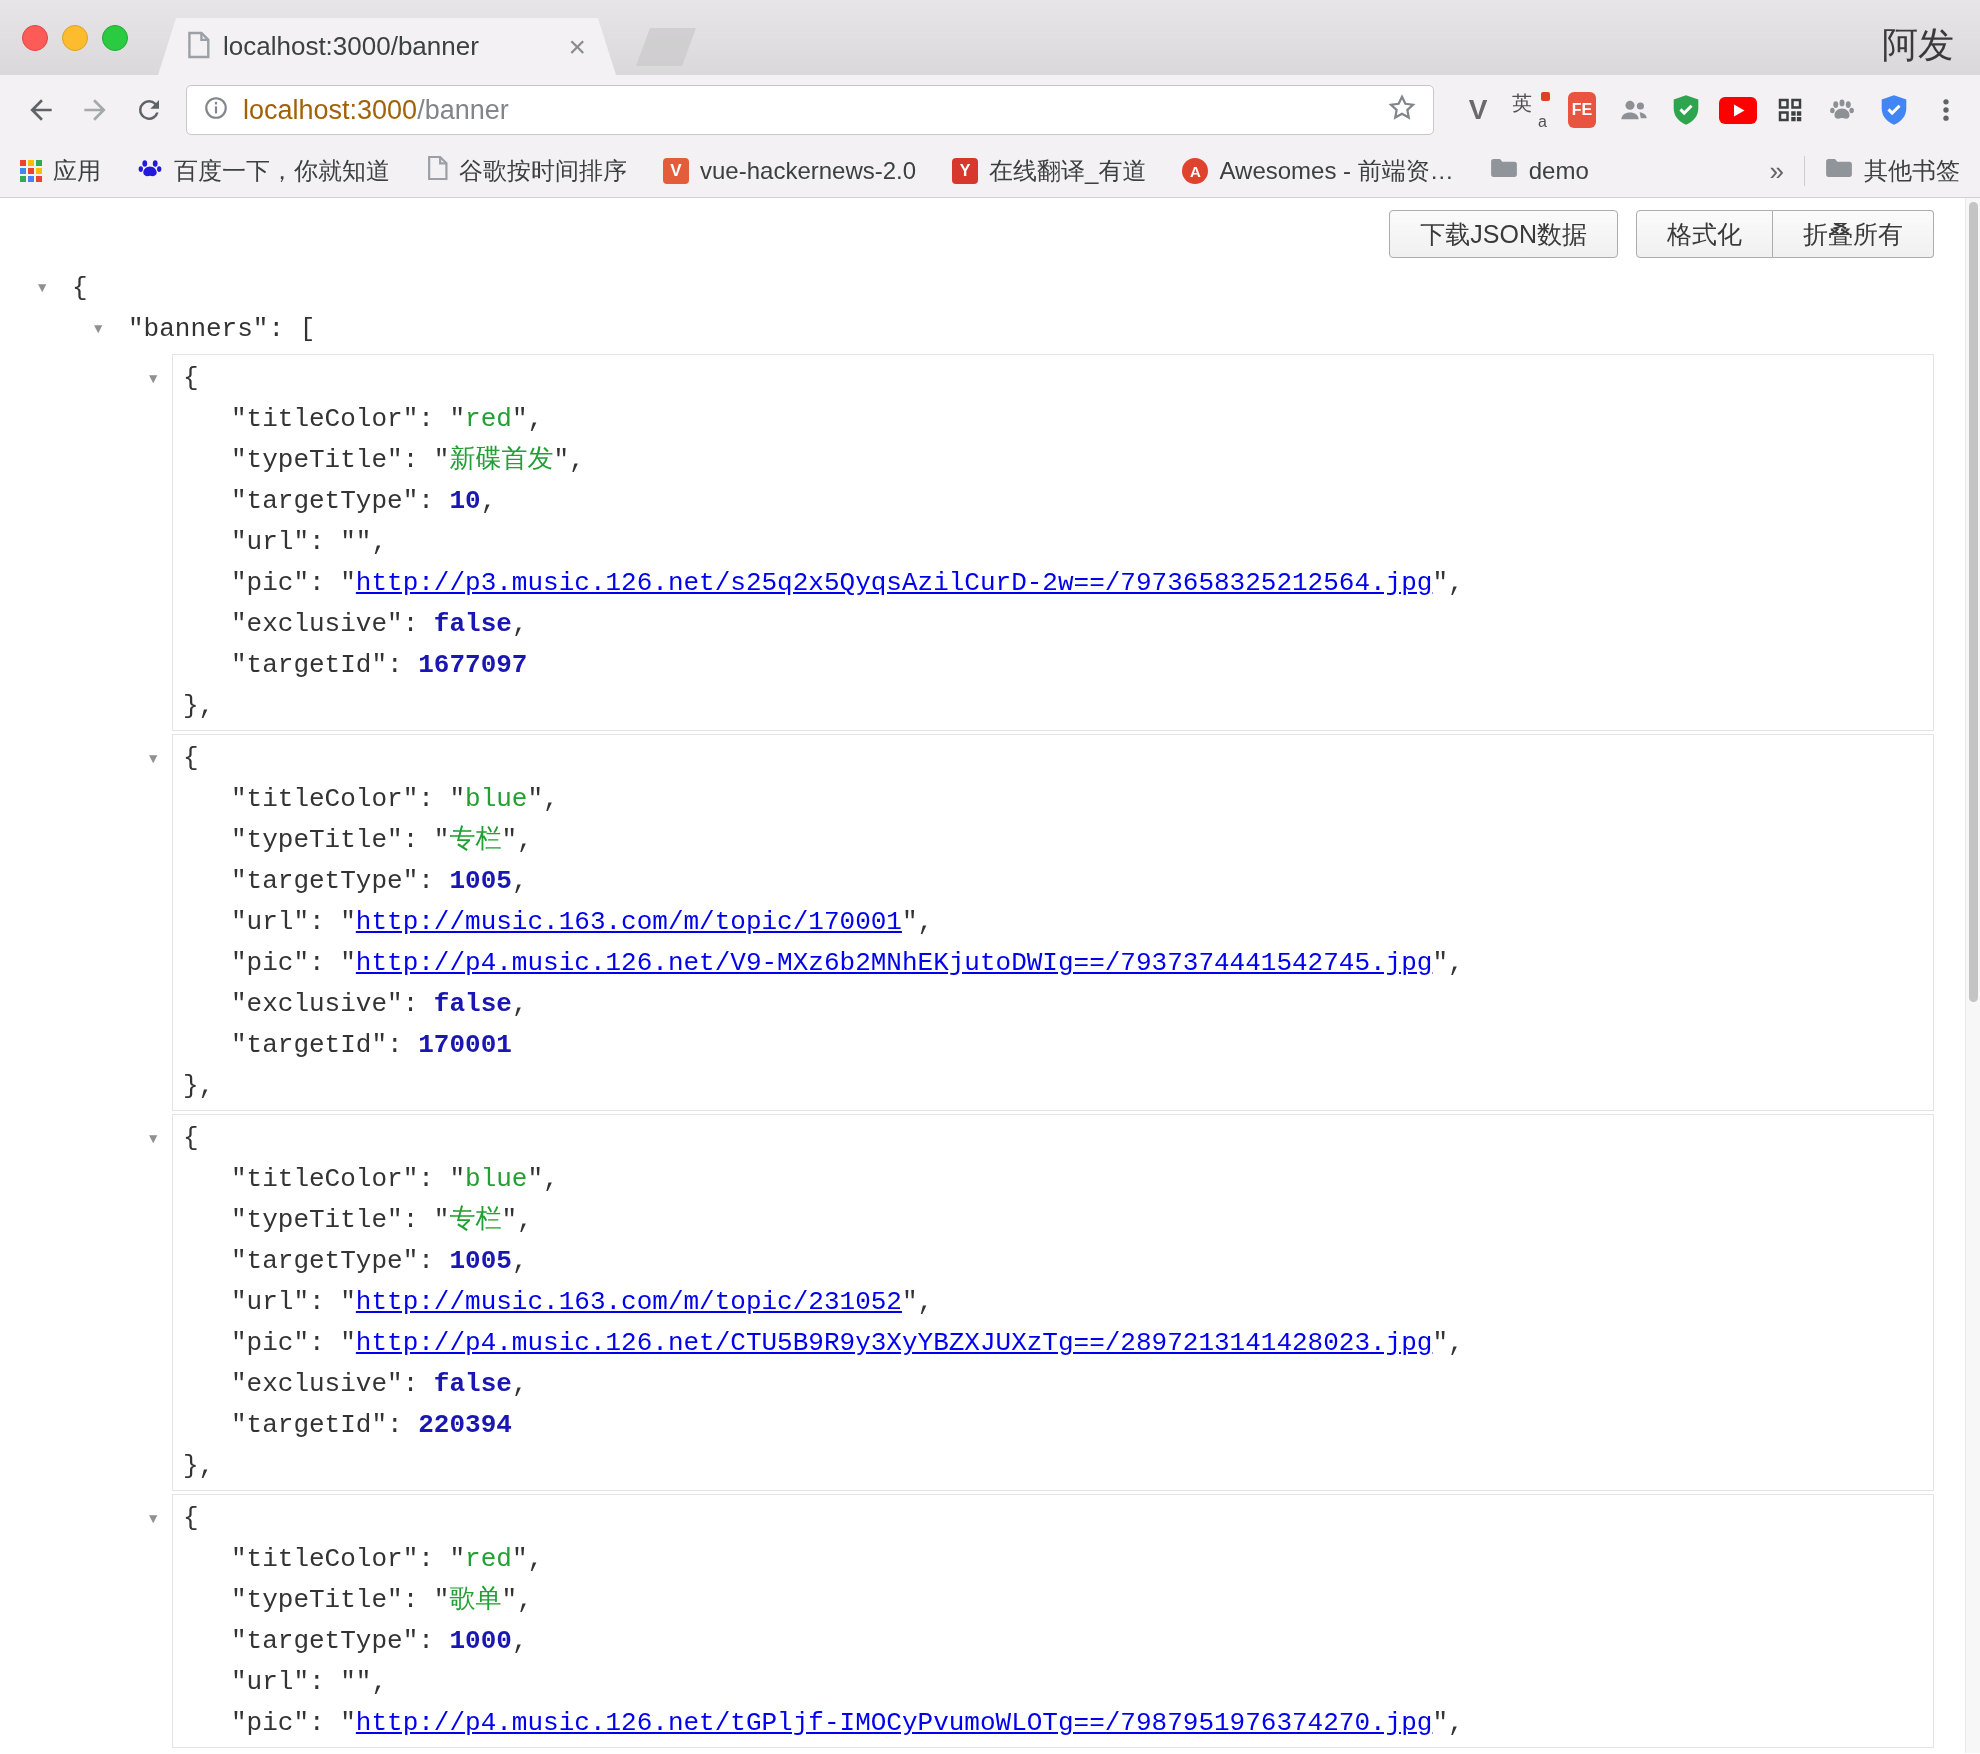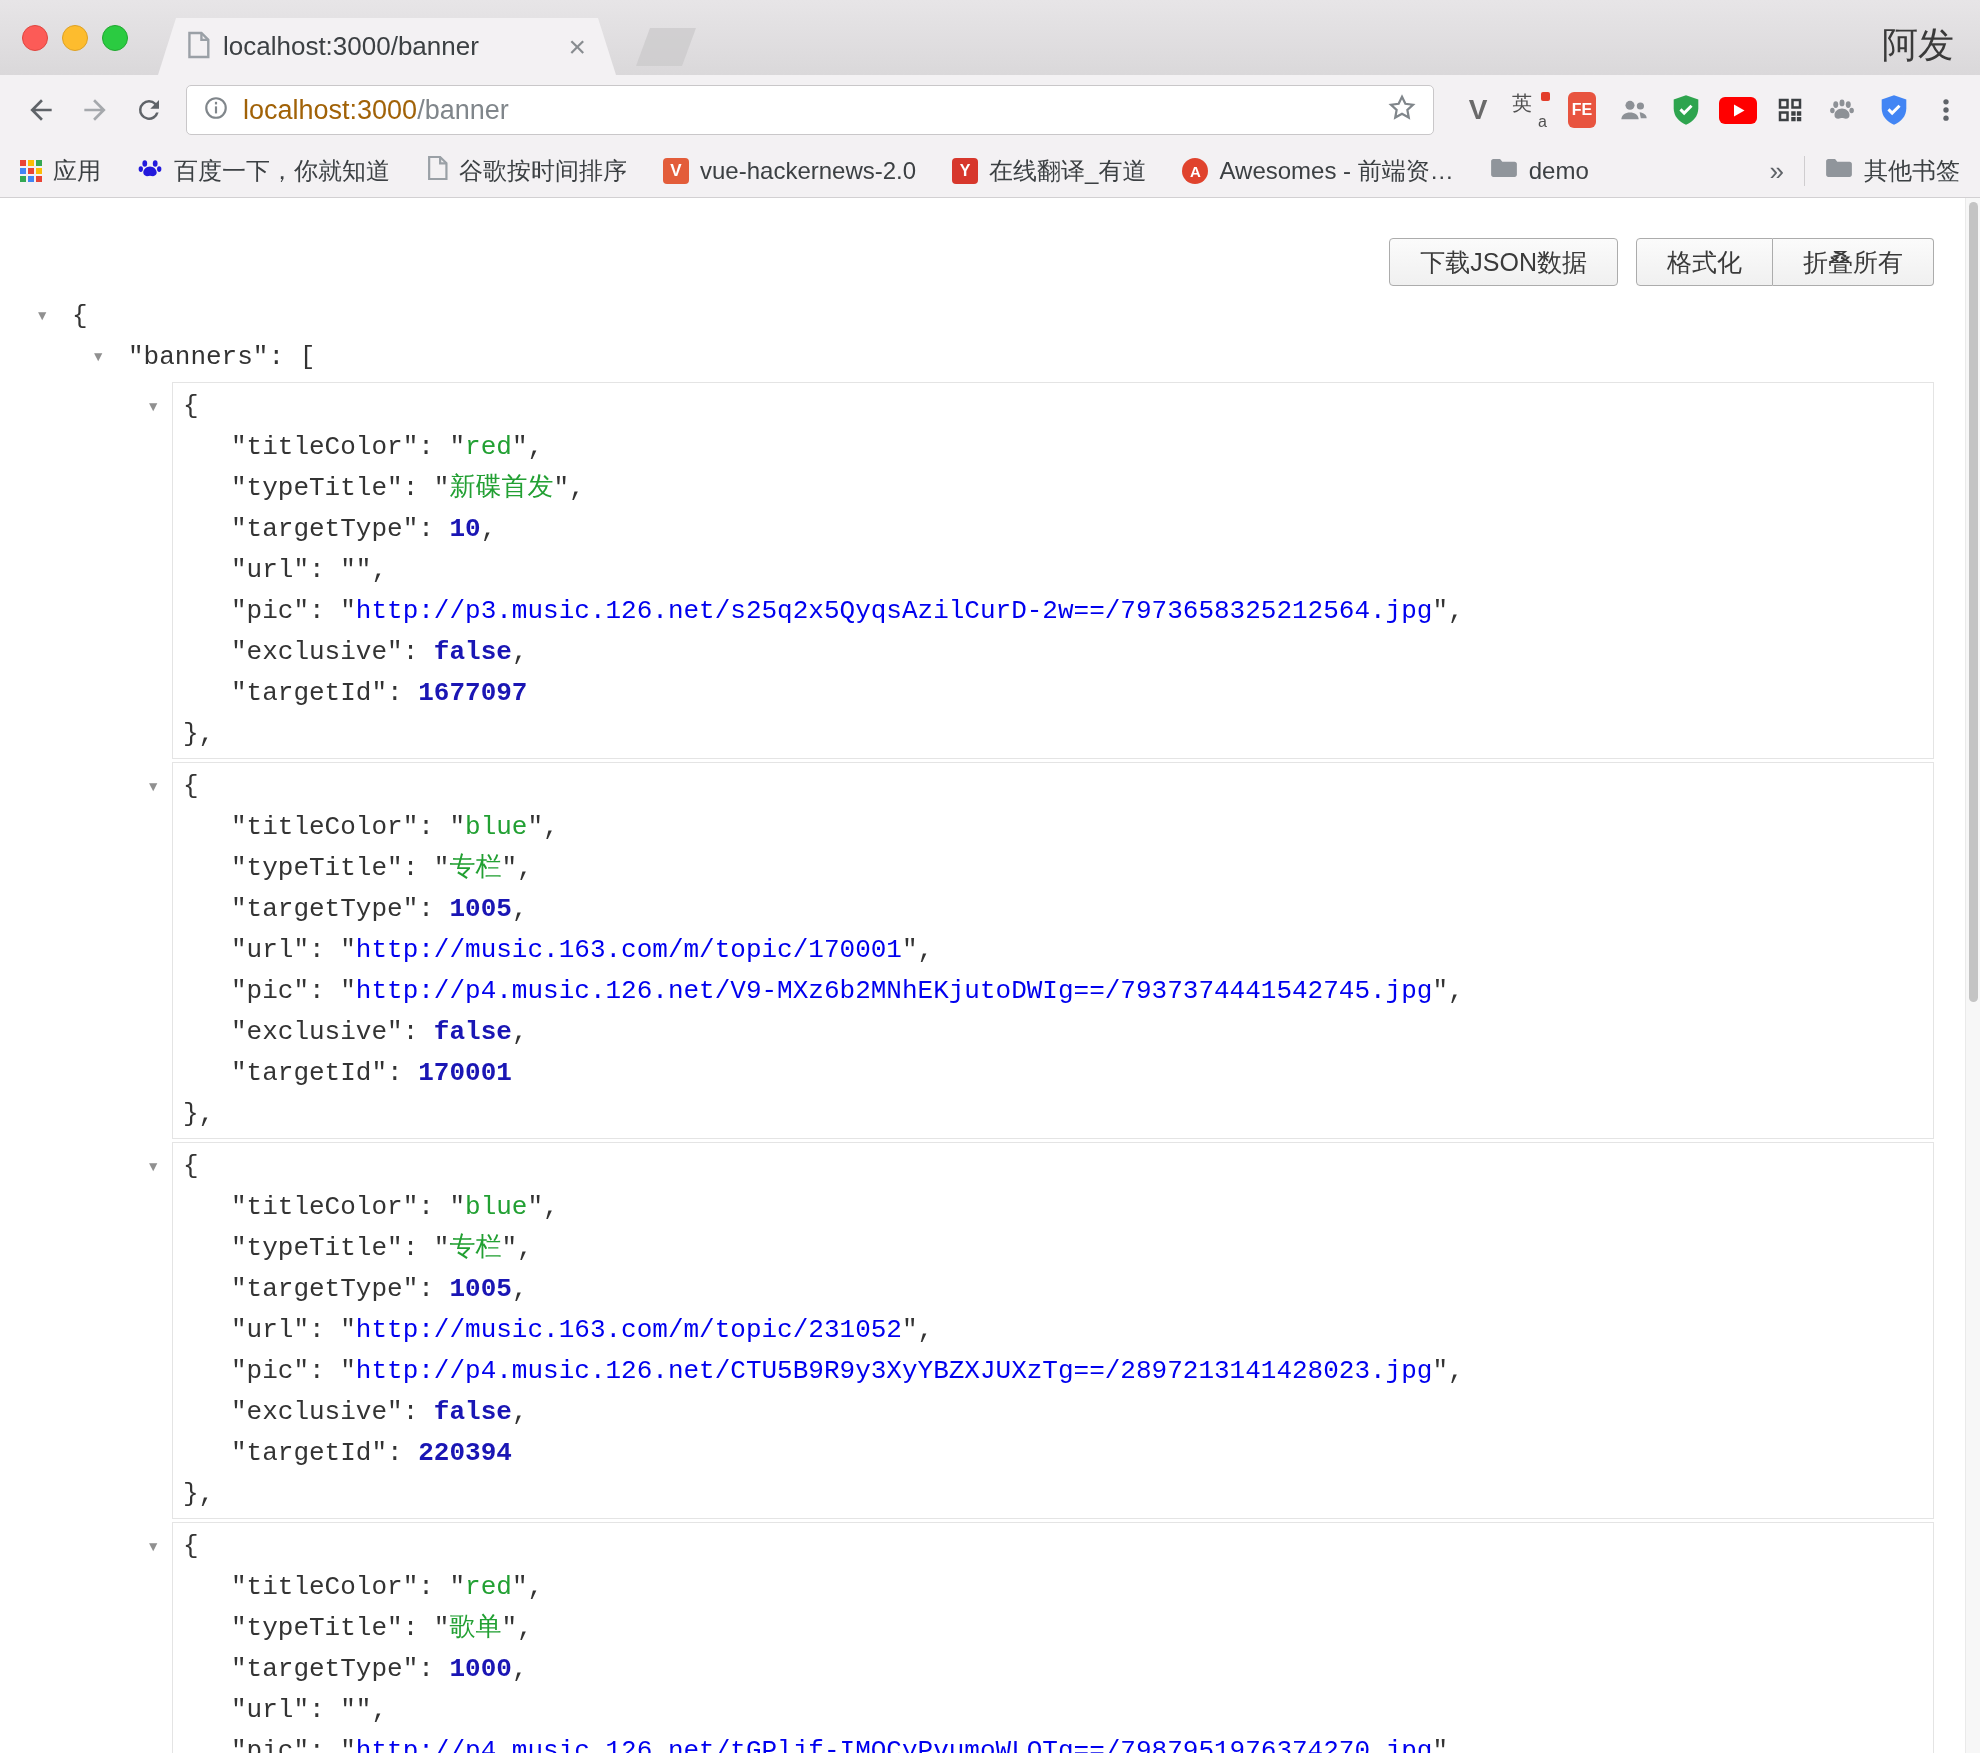--- a/index.html
+++ b/index.html
@@ -52,21 +52,21 @@
   .apps-grid { display:grid; grid-template-columns:repeat(3,6px); grid-gap:2px; }
   .apps-grid i { width:6px; height:6px; display:block; }
   .fav-box { width:26px; height:26px; border-radius:4px; color:#fff; font-weight:bold;
     display:flex; align-items:center; justify-content:center; }
   .fav-vue { background:#E35D3A; font-size:17px; }
   .fav-youdao { background:#D7372C; font-size:16px; }
   .fav-awesomes { background:#E0432D; border-radius:50%; font-size:15px; }
 
   
   .content { position:relative; height:1555px; background:#fff; overflow:hidden; }
-  .controls { display:flex; justify-content:flex-end; align-items:center; padding:40px 46px 0; }
+  .controls { display:flex; justify-content:flex-end; align-items:center; padding:12px 46px 0; }
   .btn { height:48px; font-size:25px; color:#3A3A3A; font-family:"Liberation Sans",sans-serif;
     background:linear-gradient(#FBFBFB,#F0F0F0); border:1px solid #ACACAC;
     border-radius:4px; padding:0 30px; }
   .btn-download { margin-right:18px; }
   .btn-format { border-radius:4px 0 0 4px; }
   .btn-collapse { border-radius:0 4px 4px 0; border-left:none; }
 
   
   .json-tree { margin-top:10px; font-family:"Liberation Mono","DejaVu Sans Mono",monospace;
     font-size:26px; color:#333; }
@@ -75,21 +75,21 @@
   .root-line { padding-left:38px; }
   .banners-line { padding-left:94px; }
   .jarray { margin:4px 46px 0 172px; }
   .obj-box { border:1px solid #E4E4E4; padding:3px 10px; margin-bottom:3px; position:relative; }
   .box-tri { position:absolute; left:-34px; top:50%; transform:translateY(-50%); width:auto; }
   .kv { padding-left:48px; }
   .jkey { color:#333; }
   .punc { color:#333; }
   .jstr { color:var(--c-string,#22A033); }
   .jnum, .jbool { color:var(--c-number,#1A16B4); font-weight:bold; }
-  .jlink { color:var(--c-link,#0000EE); cursor:pointer; }
+  .jlink { color:var(--c-link,#0000EE); text-decoration:underline; cursor:pointer; }
 
   
   .scrollbar { position:absolute; top:0; right:0; width:15px; height:100%;
     background:#F7F7F7; border-left:1px solid #EAEAEA; }
   .scroll-thumb { position:absolute; top:4px; left:3px; width:9px; height:800px;
     background:#C4C4C4; border-radius:5px; }
 </style>
 </head>
 <body>
 

